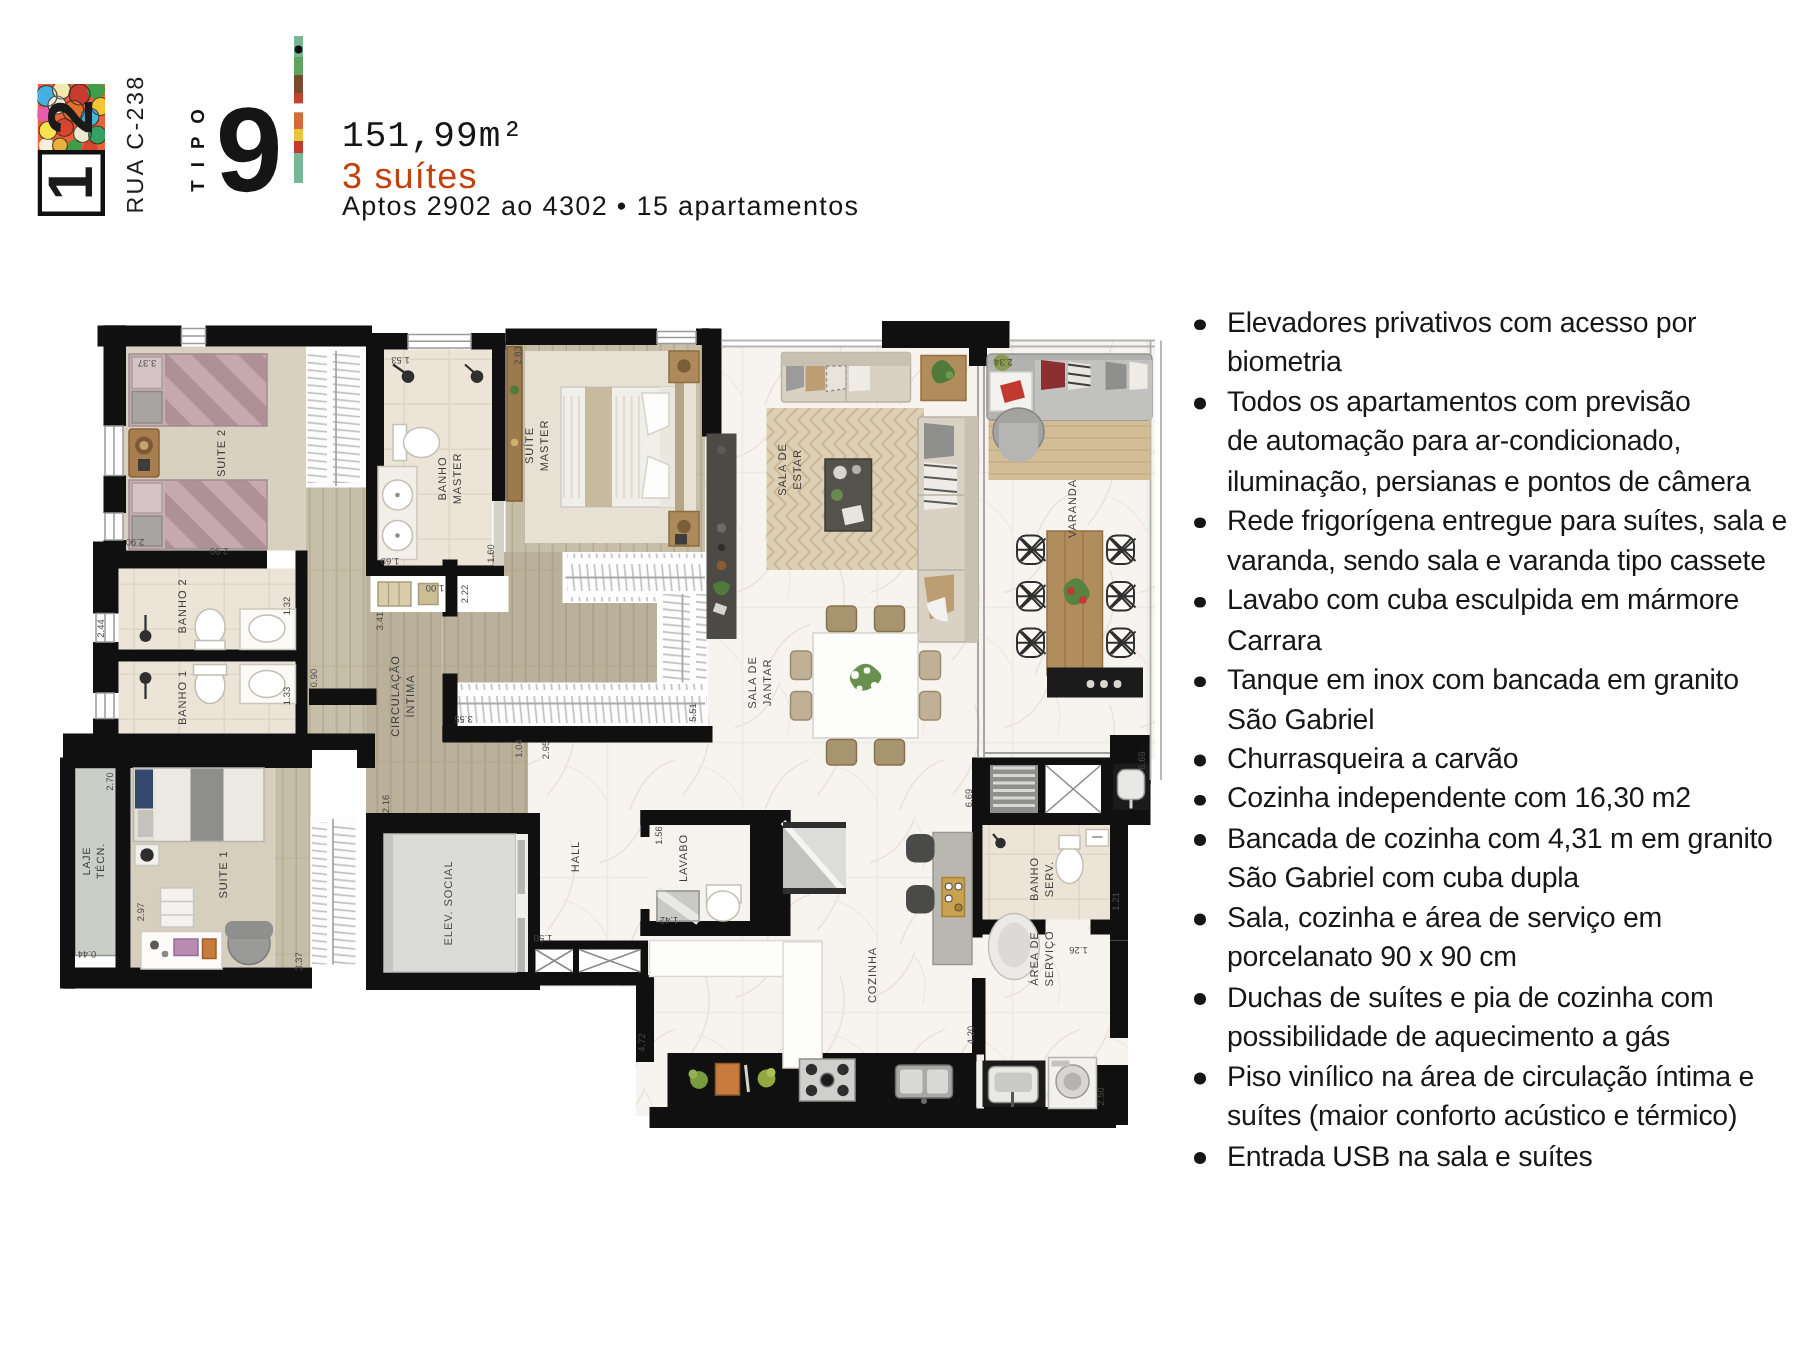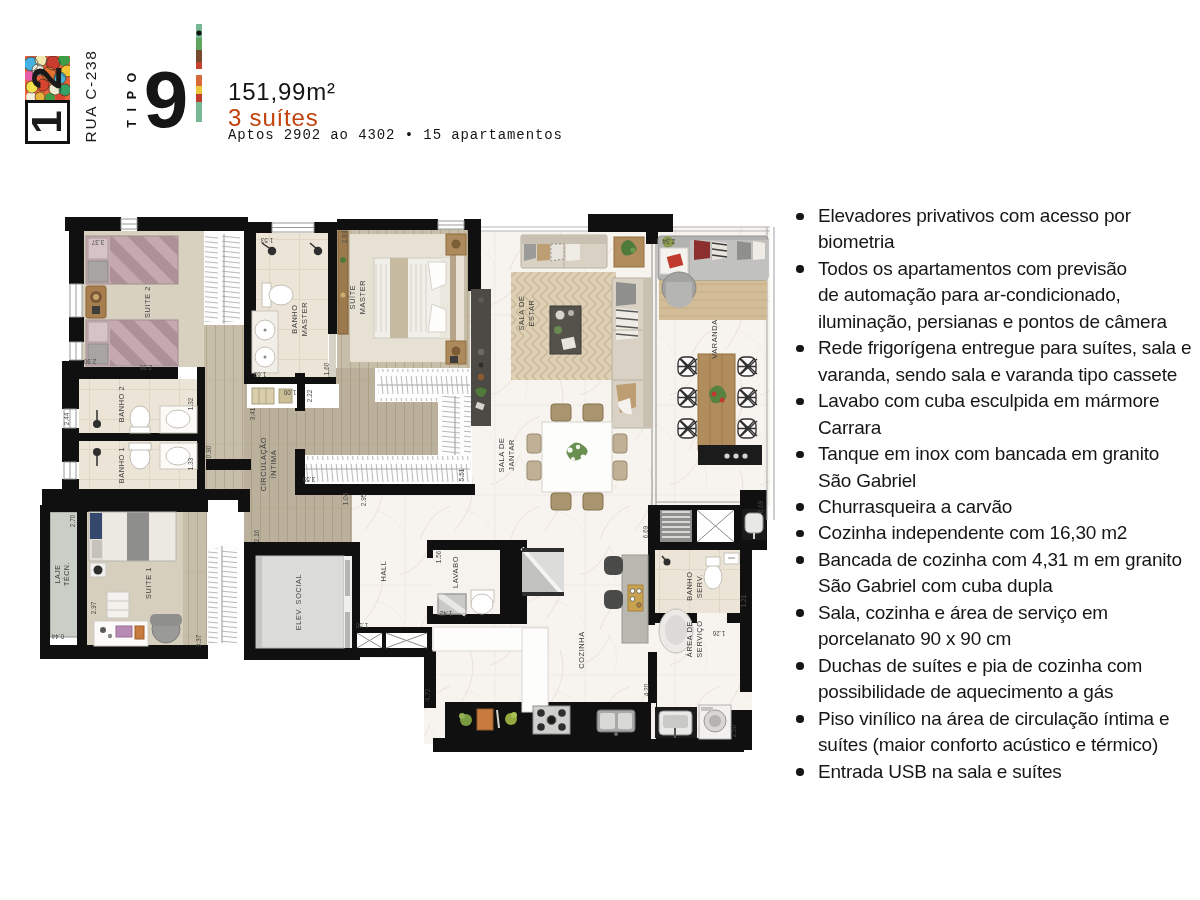--- a/index.html
+++ b/index.html
@@ -6,23 +6,23 @@
   html,body{margin:0;padding:0;}
   body{width:1200px;height:900px;background:#fff;font-family:"Liberation Sans", sans-serif;overflow:hidden;position:relative;}
   .abs{position:absolute;}
   
   .logo{left:25px;top:56px;width:45px;height:88px;}
   .rua{left:68px;top:48px;width:46px;height:96px;}
   .rua span{position:absolute;left:50%;top:50%;transform:translate(-50%,-50%) rotate(-90deg);white-space:nowrap;font-size:15.5px;letter-spacing:1.6px;color:#1c1c1c;}
   .tipo{left:110px;top:60px;width:44px;height:78px;}
   .tipo span{position:absolute;left:50%;top:50%;transform:translate(-50%,-50%) rotate(-90deg);white-space:nowrap;font-size:12.5px;letter-spacing:2.6px;font-weight:bold;color:#111;}
   .nine{left:141px;top:60px;width:50px;height:80px;font-size:80px;font-weight:bold;color:#151515;line-height:80px;text-align:center;}
-  .m2{left:228px;top:78px;font-size:24px;letter-spacing:0.8px;color:#151515;font-weight:500;}
+  .m2{left:228px;top:78px;font-size:24px;letter-spacing:0.8px;color:#151515;font-weight:500;font-family:Liberation Mono, monospace;}
   .suites{left:228px;top:104px;font-size:24px;letter-spacing:0.8px;color:#c2410c;font-weight:500;}
-  .aptos{left:228px;top:127px;font-size:14px;letter-spacing:0.9px;color:#151515;font-family:Liberation Mono, monospace;}
+  .aptos{left:228px;top:127px;font-size:18px;letter-spacing:0.9px;color:#151515;}
   
   .features{left:818px;top:203px;width:400px;font-size:19px;line-height:26.45px;color:#161616;letter-spacing:-0.2px;}
   .features ul{margin:0;padding:0;list-style:none;}
   .features li{position:relative;}
   .features li:before{content:"";position:absolute;left:-22px;top:9.5px;width:7.5px;height:7.5px;border-radius:50%;background:#161616;}
 </style>
 </head>
 <body>
 
 <div class="abs logo">

